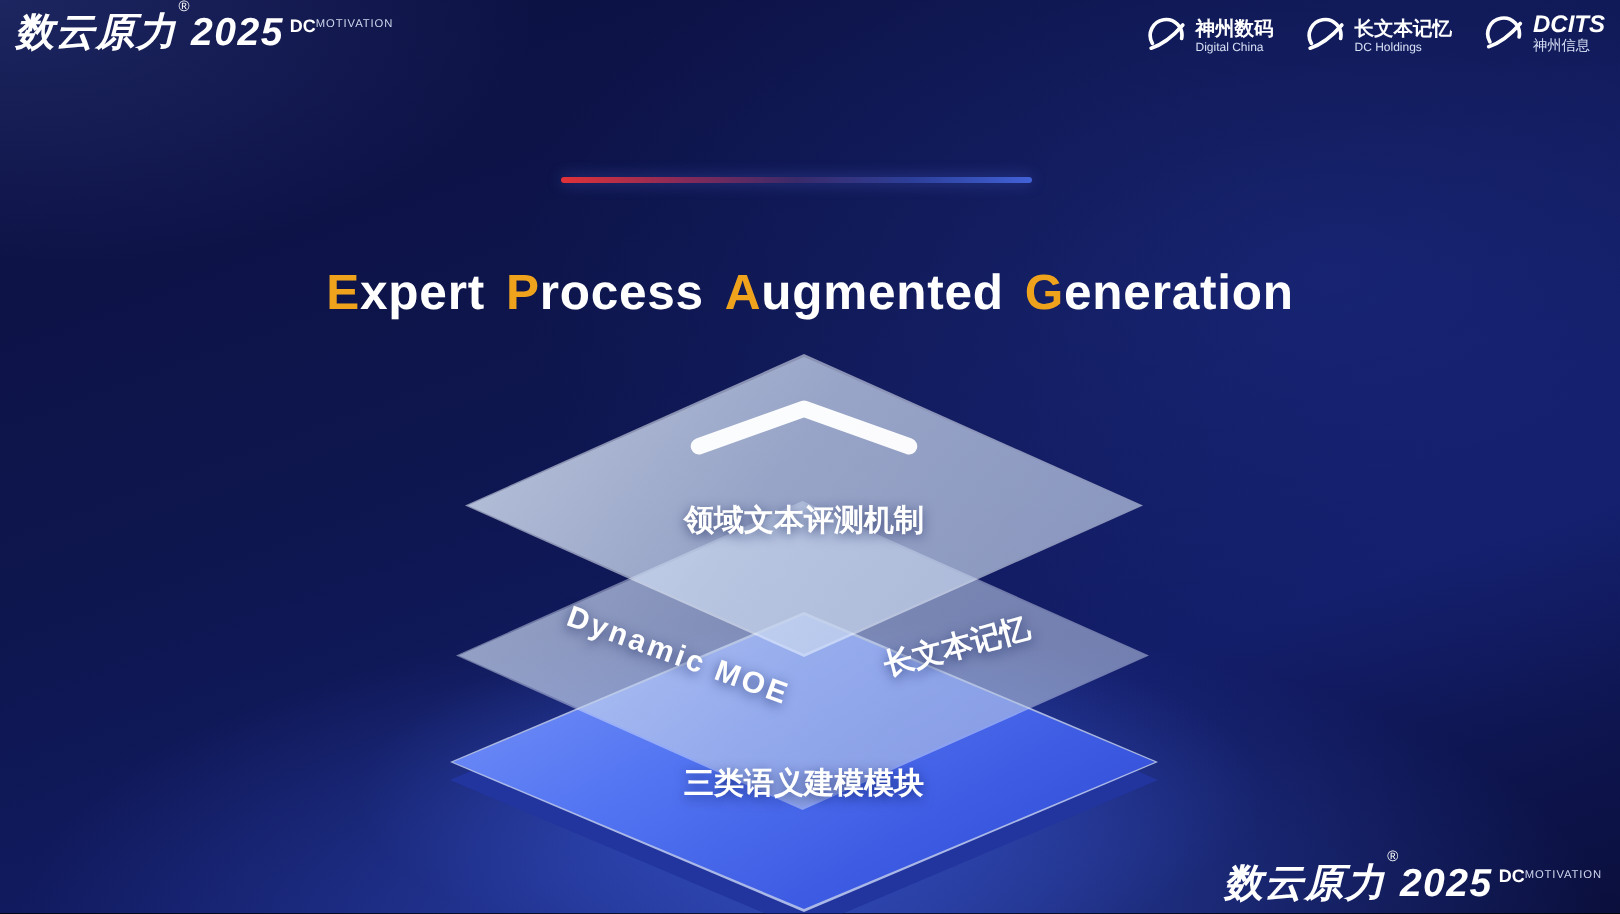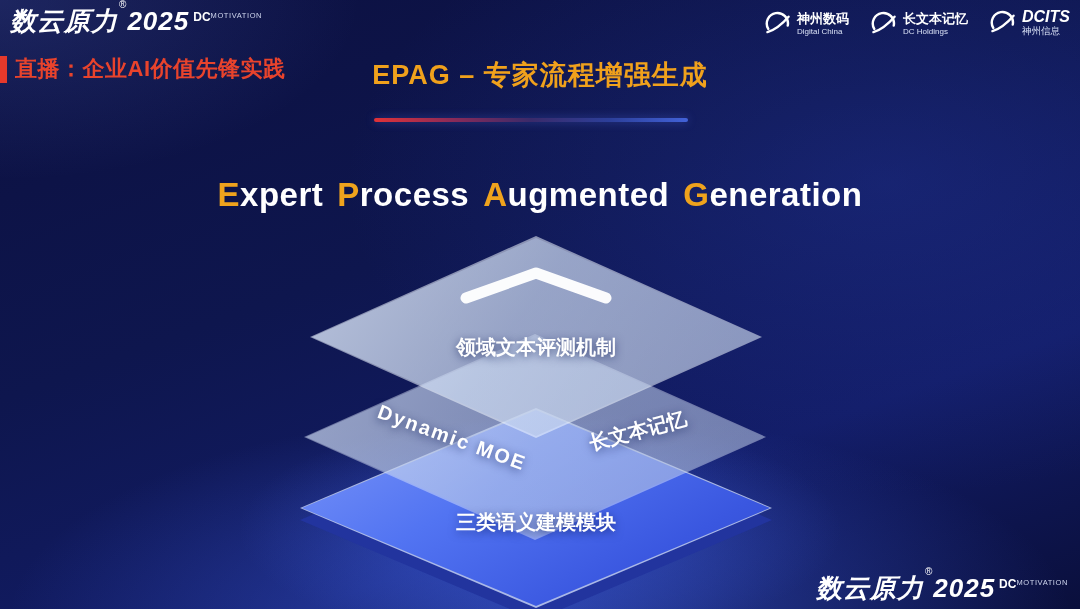--- a/index.html
+++ b/index.html
@@ -80,26 +80,21 @@
   <div class="brand brand-top">
     <span class="brand-main">数云原力</span>
     <span class="brand-reg">®</span>
     <span class="brand-year">2025</span>
     <span class="brand-tag">
       <span class="brand-dc">DC</span>
       <span class="brand-motivation">MOTIVATION</span>
     </span>
   </div>
 
-  <div class="live-banner">
-    <span class="live-bar"></span>
-    <span class="live-text">直播：企业AI价值先锋实践</span>
-  </div>
 
-  <div class="slide-title">EPAG – 专家流程增强生成</div>
 
   <div class="partner-logos">
     <div class="logo-item">
       <span class="swoosh">
         <svg viewBox="0 0 32 32" width="26" height="26">
             <path d="M4 22 A 13 13 0 1 1 28 18" fill="none" stroke="#fff" stroke-width="3" stroke-linecap="round"></path>
             <path d="M3 26 Q 16 22 29 7" fill="none" stroke="#fff" stroke-width="3" stroke-linecap="round"></path>
           </svg>
       </span>
       <span class="logo-col">

